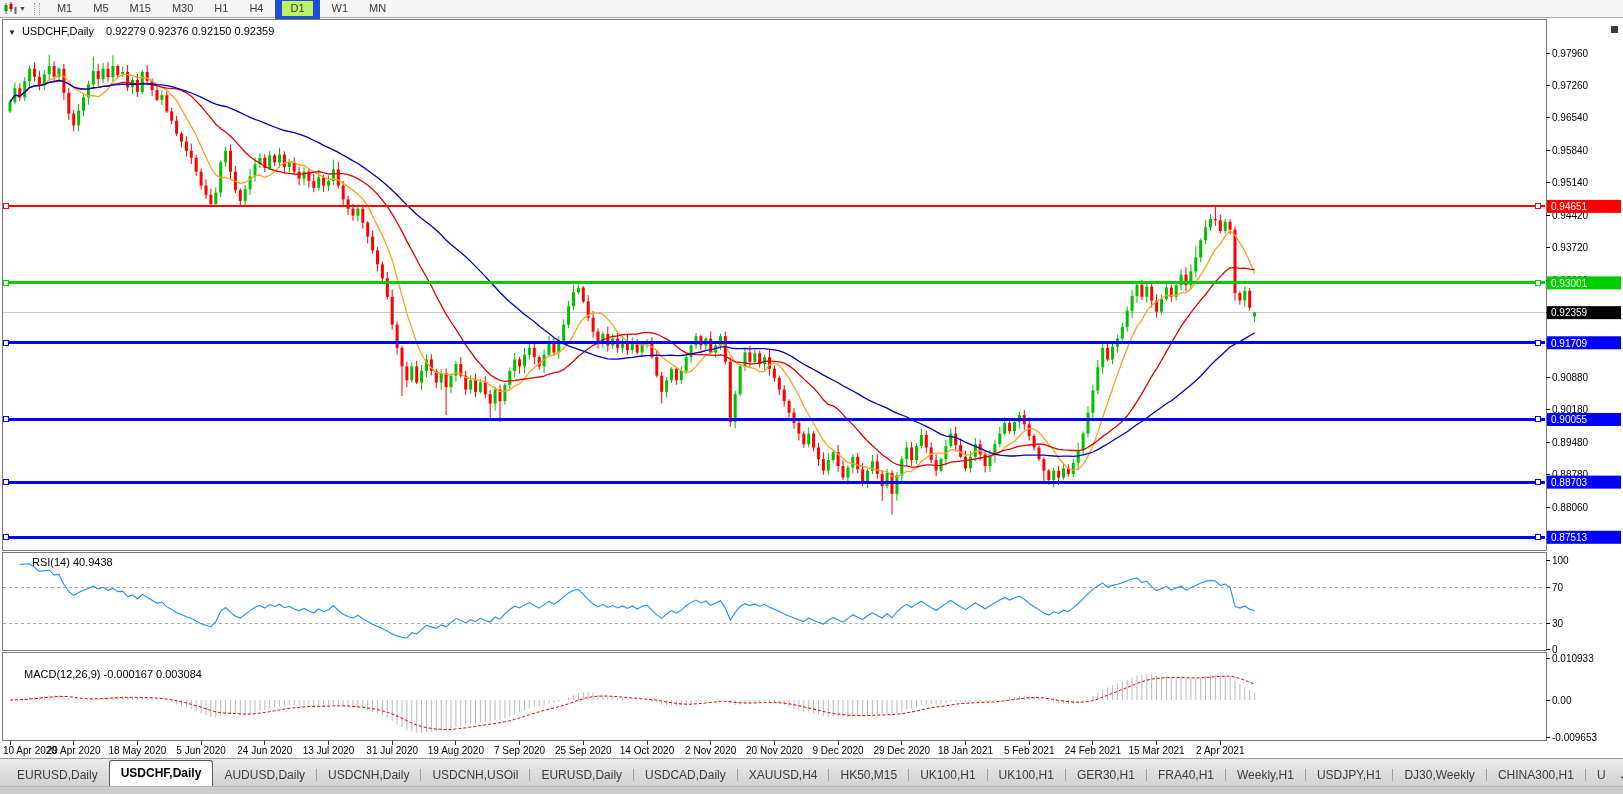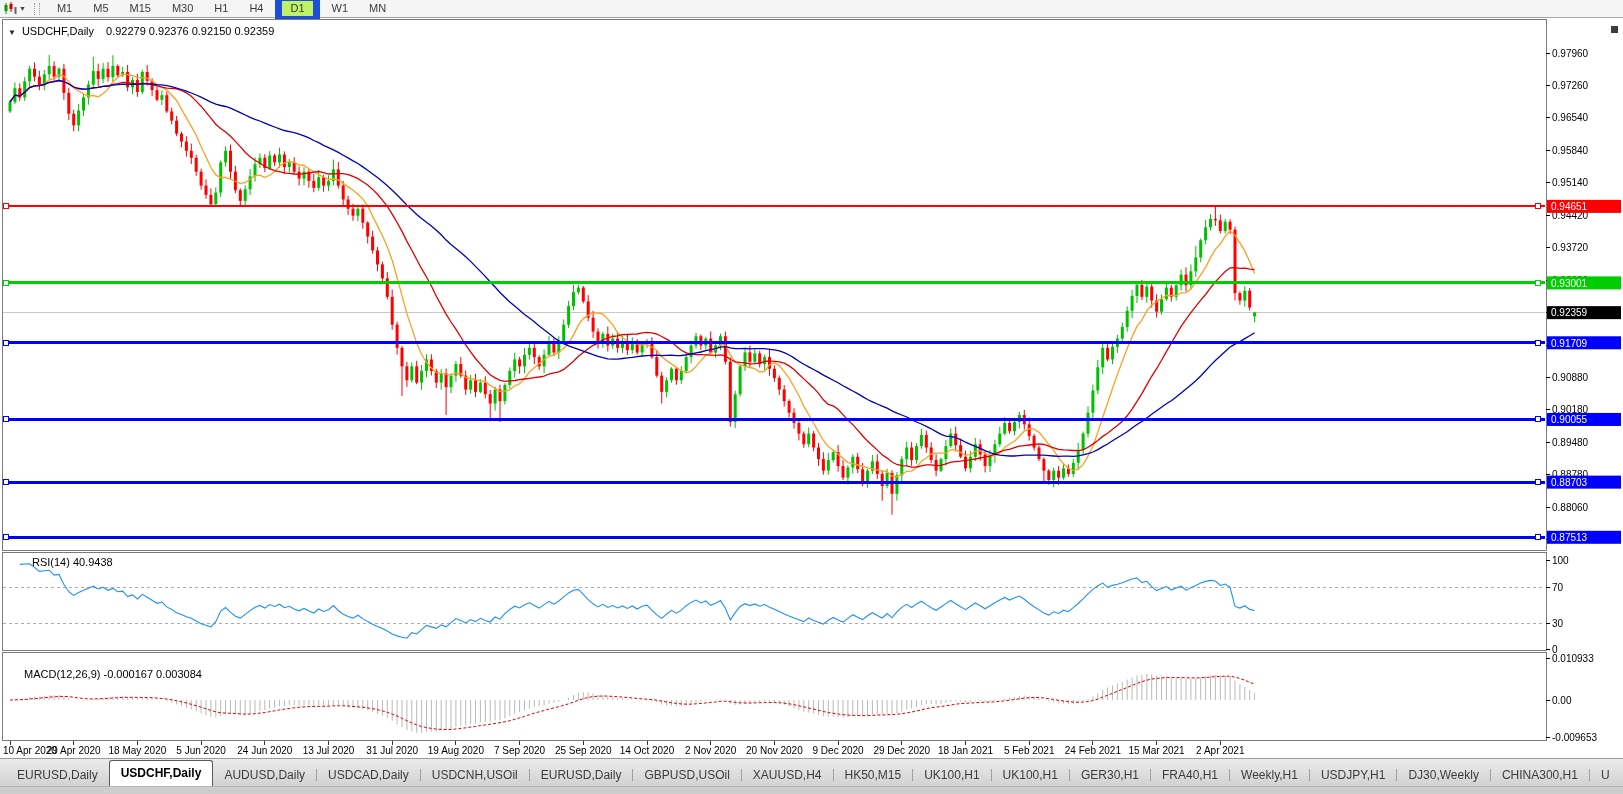--- a/index.html
+++ b/index.html
@@ -984,27 +984,27 @@
     <span class="caret">▼</span><span>USDCHF,Daily</span><span class="ohlc">0.92279 0.92376 0.92150 0.92359</span>
   </div>
   <div class="overlay" id="rsi-label">RSI(14) 40.9438</div>
   <div class="overlay" id="macd-label">MACD(12,26,9) -0.000167 0.003084</div>
 
   <div class="tabs" id="tabs">
       <span class="tab">EURUSD,Daily</span>
       <span class="tab active">USDCHF,Daily</span>
       <span class="tab">AUDUSD,Daily</span>
       <span class="tab-sep"></span>
+      <span class="tab">USDCNH,Daily</span>
+      <span class="tab-sep"></span>
+      <span class="tab">USDCNH,USOil</span>
+      <span class="tab-sep"></span>
+      <span class="tab">EURUSD,Daily</span>
+      <span class="tab-sep"></span>
       <span class="tab">USDCAD,Daily</span>
-      <span class="tab-sep"></span>
-      <span class="tab">USDCNH,USOil</span>
-      <span class="tab-sep"></span>
-      <span class="tab">EURUSD,Daily</span>
-      <span class="tab-sep"></span>
-      <span class="tab">GBPUSD,USOil</span>
       <span class="tab-sep"></span>
       <span class="tab">XAUUSD,H4</span>
       <span class="tab-sep"></span>
       <span class="tab">HK50,M15</span>
       <span class="tab-sep"></span>
       <span class="tab">UK100,H1</span>
       <span class="tab-sep"></span>
       <span class="tab">UK100,H1</span>
       <span class="tab-sep"></span>
       <span class="tab">GER30,H1</span>

